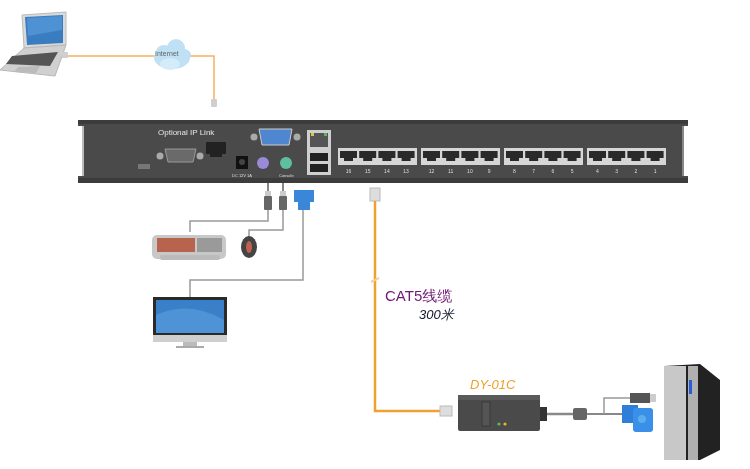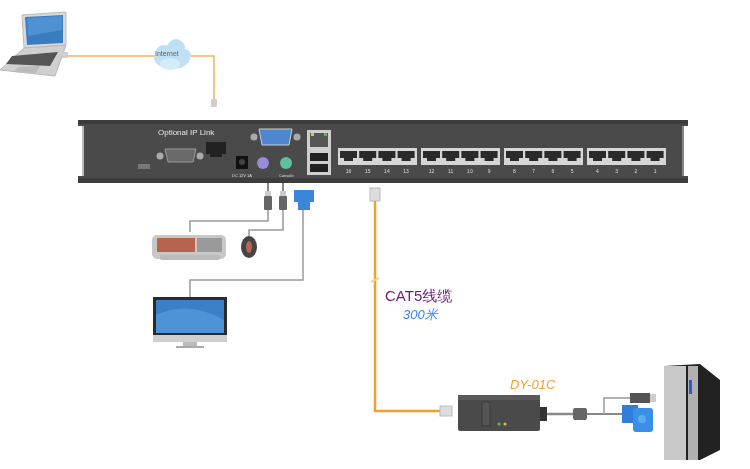--- a/index.html
+++ b/index.html
@@ -1,21 +1,21 @@
 <!DOCTYPE html>
 <html><head>
 <meta charset="utf-8">
 <style>
   html, body { margin: 0; padding: 0; background: #ffffff; }
   body { width: 750px; height: 469px; position: relative; overflow: hidden; font-family: "Liberation Sans", sans-serif; }
   #stage { position: absolute; left: 0; top: 0; width: 598px; height: 469px; }
   .lbl { position: absolute; white-space: nowrap; }
   .cat5 { left: 385px; top: 287px; font-size: 15px; color: #701a75; }
   .dist { left: 403px; top: 306px; font-size: 13px; font-style: italic; }
-  .model { left: 510px; top: 377px; font-size: 13px; font-style: italic; }
+  .model { left: 470px; top: 377px; font-size: 13px; font-style: italic; }
   .ipl { left: 158px; top: 128px; font-size: 8px; color: #e6e6e6; }
   .inet { left: 155px; top: 50px; font-size: 7px; color: #666; }
   .dc { left: 232px; top: 173px; font-size: 4px; color: #ddd; }
   .console { left: 279px; top: 173px; font-size: 4px; color: #ddd; }
 </style>
 </head>
 <body>
 
 <div id="stage">
 <svg width="750" height="469" viewBox="0 0 750 469">
@@ -200,15 +200,15 @@
     <rect x="686" y="366" width="2" height="94" fill="#222"></rect>
     <rect x="689" y="380" width="3" height="14" fill="#2a5cd8"></rect>
   </g>
 </svg>
 
 <span class="lbl inet">Internet</span>
 <span class="lbl ipl">Optional IP Link</span>
 <span class="lbl dc">DC 12V 1A</span>
 <span class="lbl console">Console</span>
 <span class="lbl cat5">CAT5线缆</span>
-<span class="lbl dist" style="color: #3b82f6;">300米</span>
+<span class="lbl dist" style="color: #0f172a; margin-left: 16px;">300米</span>
 <span class="lbl model" style="color: rgb(240, 160, 48);">DY-01C</span>
 </div>
 
 </body></html>

